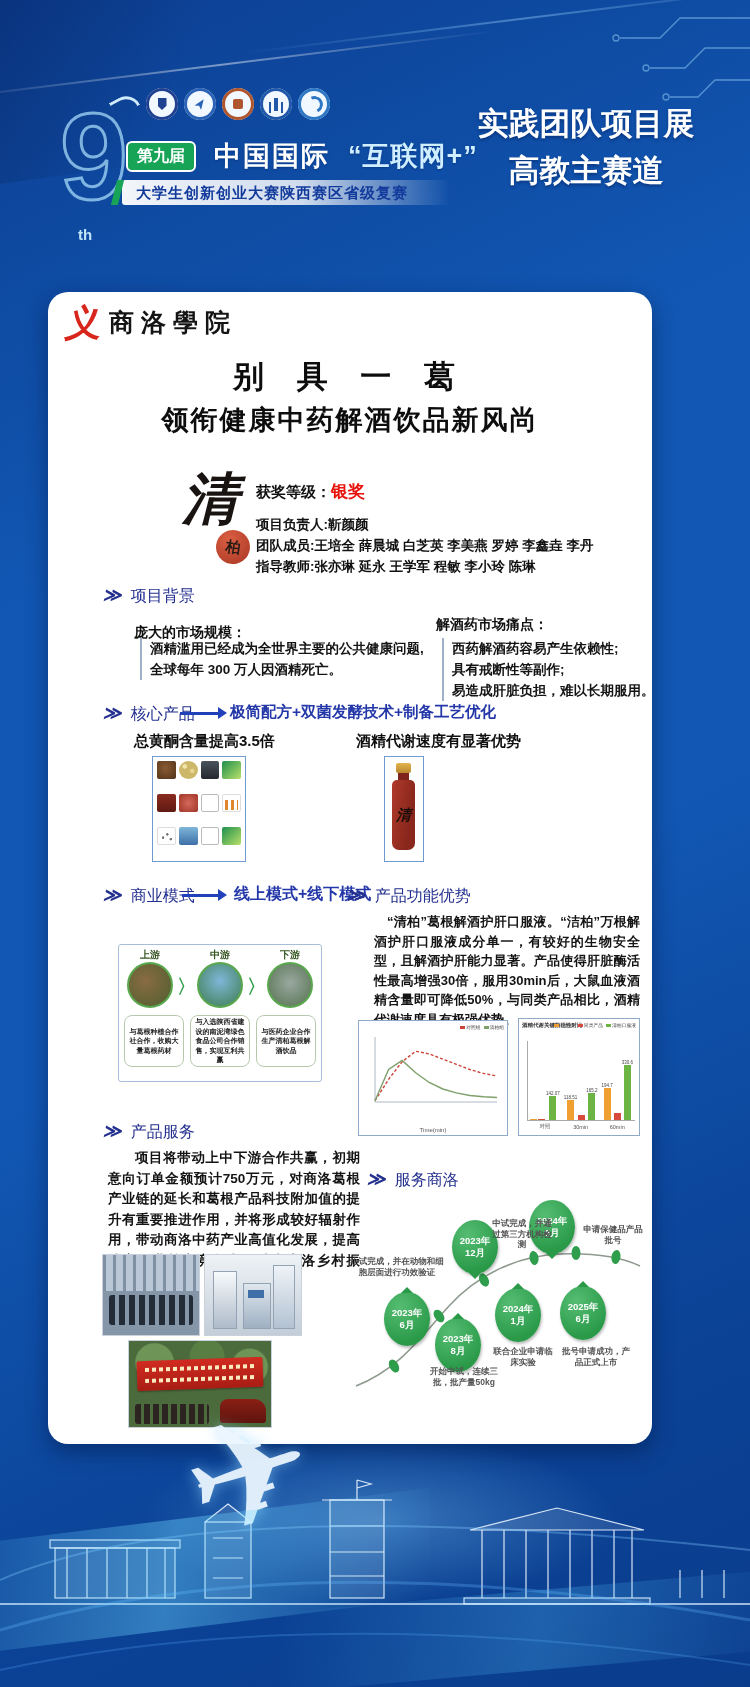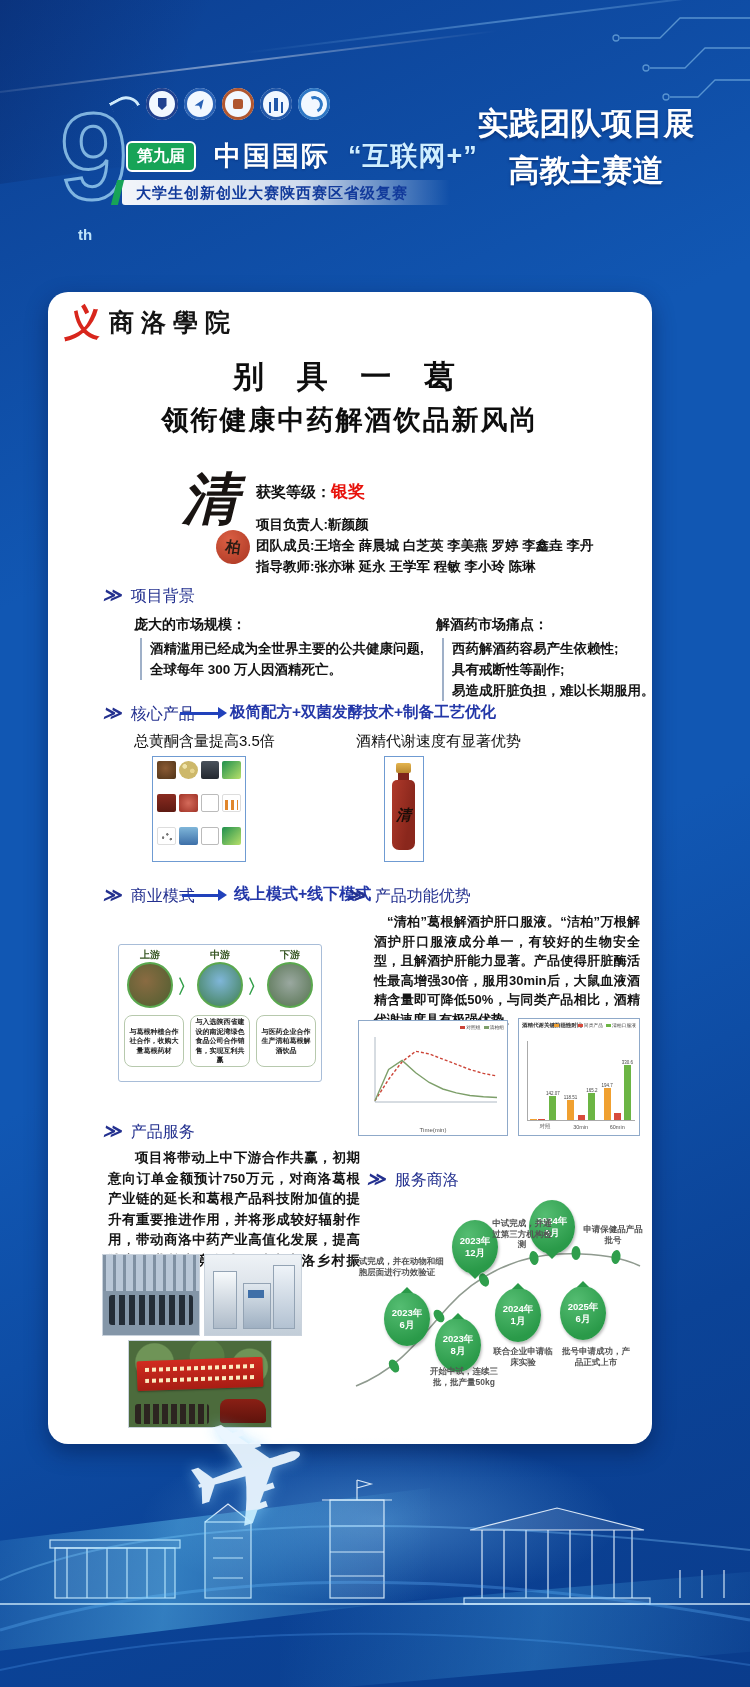--- a/index.html
+++ b/index.html
@@ -59,21 +59,21 @@
     color:#1d0f08;font-weight:800;font-size:15px;transform:rotate(8deg);opacity:.95}
   .award-l1{left:208px;top:188px;font-size:15px;font-weight:800;color:#111}
   .award-red{font-size:17px;font-weight:900;color:#e8130c}
   .award-line{left:208px;font-size:13.5px;font-weight:800;color:#111;white-space:nowrap}
   
   .sec{font-size:16px;font-weight:400;color:#23308f;white-space:nowrap}
   .sec::before{content:"≫";display:inline-block;margin-right:8px;font-weight:900;font-size:18px;transform:skewX(-12deg);color:#23308f}
   .harrow{height:2.6px;background:#2141bb}
   .harrow::after{content:"";position:absolute;right:-9px;top:-5px;border-left:9px solid #2141bb;border-top:6.5px solid transparent;border-bottom:6.5px solid transparent}
   .blue-strong{color:#2337a8;font-weight:800;font-size:15.5px;white-space:nowrap}
-  .cap{font-size:15px;font-weight:400;color:#0f0f0f;white-space:nowrap}
+  .cap{font-size:15px;font-weight:700;color:#0f0f0f;white-space:nowrap}
   .coltitle{font-size:14px;font-weight:800;color:#111;white-space:nowrap}
   .collines{border-left:2px solid #9fb0c8;padding-left:8px;font-size:13.5px;font-weight:700;color:#141414;line-height:21px;white-space:nowrap}
   .para{font-size:13px;font-weight:700;color:#141414;line-height:19.5px;text-align:justify}
   
   .pc{left:104px;top:464px;width:94px;height:106px;border:1px solid #6f9bd2;background:#fff;display:grid;grid-template-columns:repeat(4,1fr);gap:3px;padding:4px;box-sizing:border-box}
   .tile{width:100%;height:18px;border-radius:2px}
   .t-brown{background:radial-gradient(circle at 45% 40%,#8a5a33,#4f3318)}
   .t-petri{background:radial-gradient(circle at 30% 30%,#efe3a9 2px,transparent 2.6px),radial-gradient(circle at 70% 55%,#e7d58f 2px,transparent 2.6px),#cdb86a;border-radius:50%}
   .t-machine{background:linear-gradient(#4a525c,#23282f)}
   .t-surface{background:linear-gradient(135deg,#1f8f4d,#b8e06a)}
@@ -206,21 +206,21 @@
     <span class="brand-seal">柏</span>
   </div>
   <div class="abs award-l1">
     <span>获奖等级：</span><span class="award-red">银奖</span>
   </div>
   <div class="abs award-line" style="top:224px">项目负责人:靳颜颜</div>
   <div class="abs award-line" style="top:245px">团队成员:王培全 薛晨城 白芝英 李美燕 罗婷 李鑫垚 李丹</div>
   <div class="abs award-line" style="top:266px">指导教师:张亦琳 延永 王学军 程敏 李小玲 陈琳</div>
 
   <div class="abs sec" style="left:56px;top:292px">项目背景</div>
-  <div class="abs coltitle" style="left:86px;top:324px">庞大的市场规模：</div>
+  <div class="abs coltitle" style="left:86px;top:332px">庞大的市场规模：</div>
   <div class="abs collines" style="left:92px;top:346px">
     <div>酒精滥用已经成为全世界主要的公共健康问题,</div>
     <div>全球每年 300 万人因酒精死亡。</div>
   </div>
   <div class="abs coltitle" style="left:388px;top:324px">解酒药市场痛点：</div>
   <div class="abs collines" style="left:394px;top:346px">
     <div>西药解酒药容易产生依赖性;</div>
     <div>具有戒断性等副作;</div>
     <div>易造成肝脏负担，难以长期服用。</div>
   </div>

